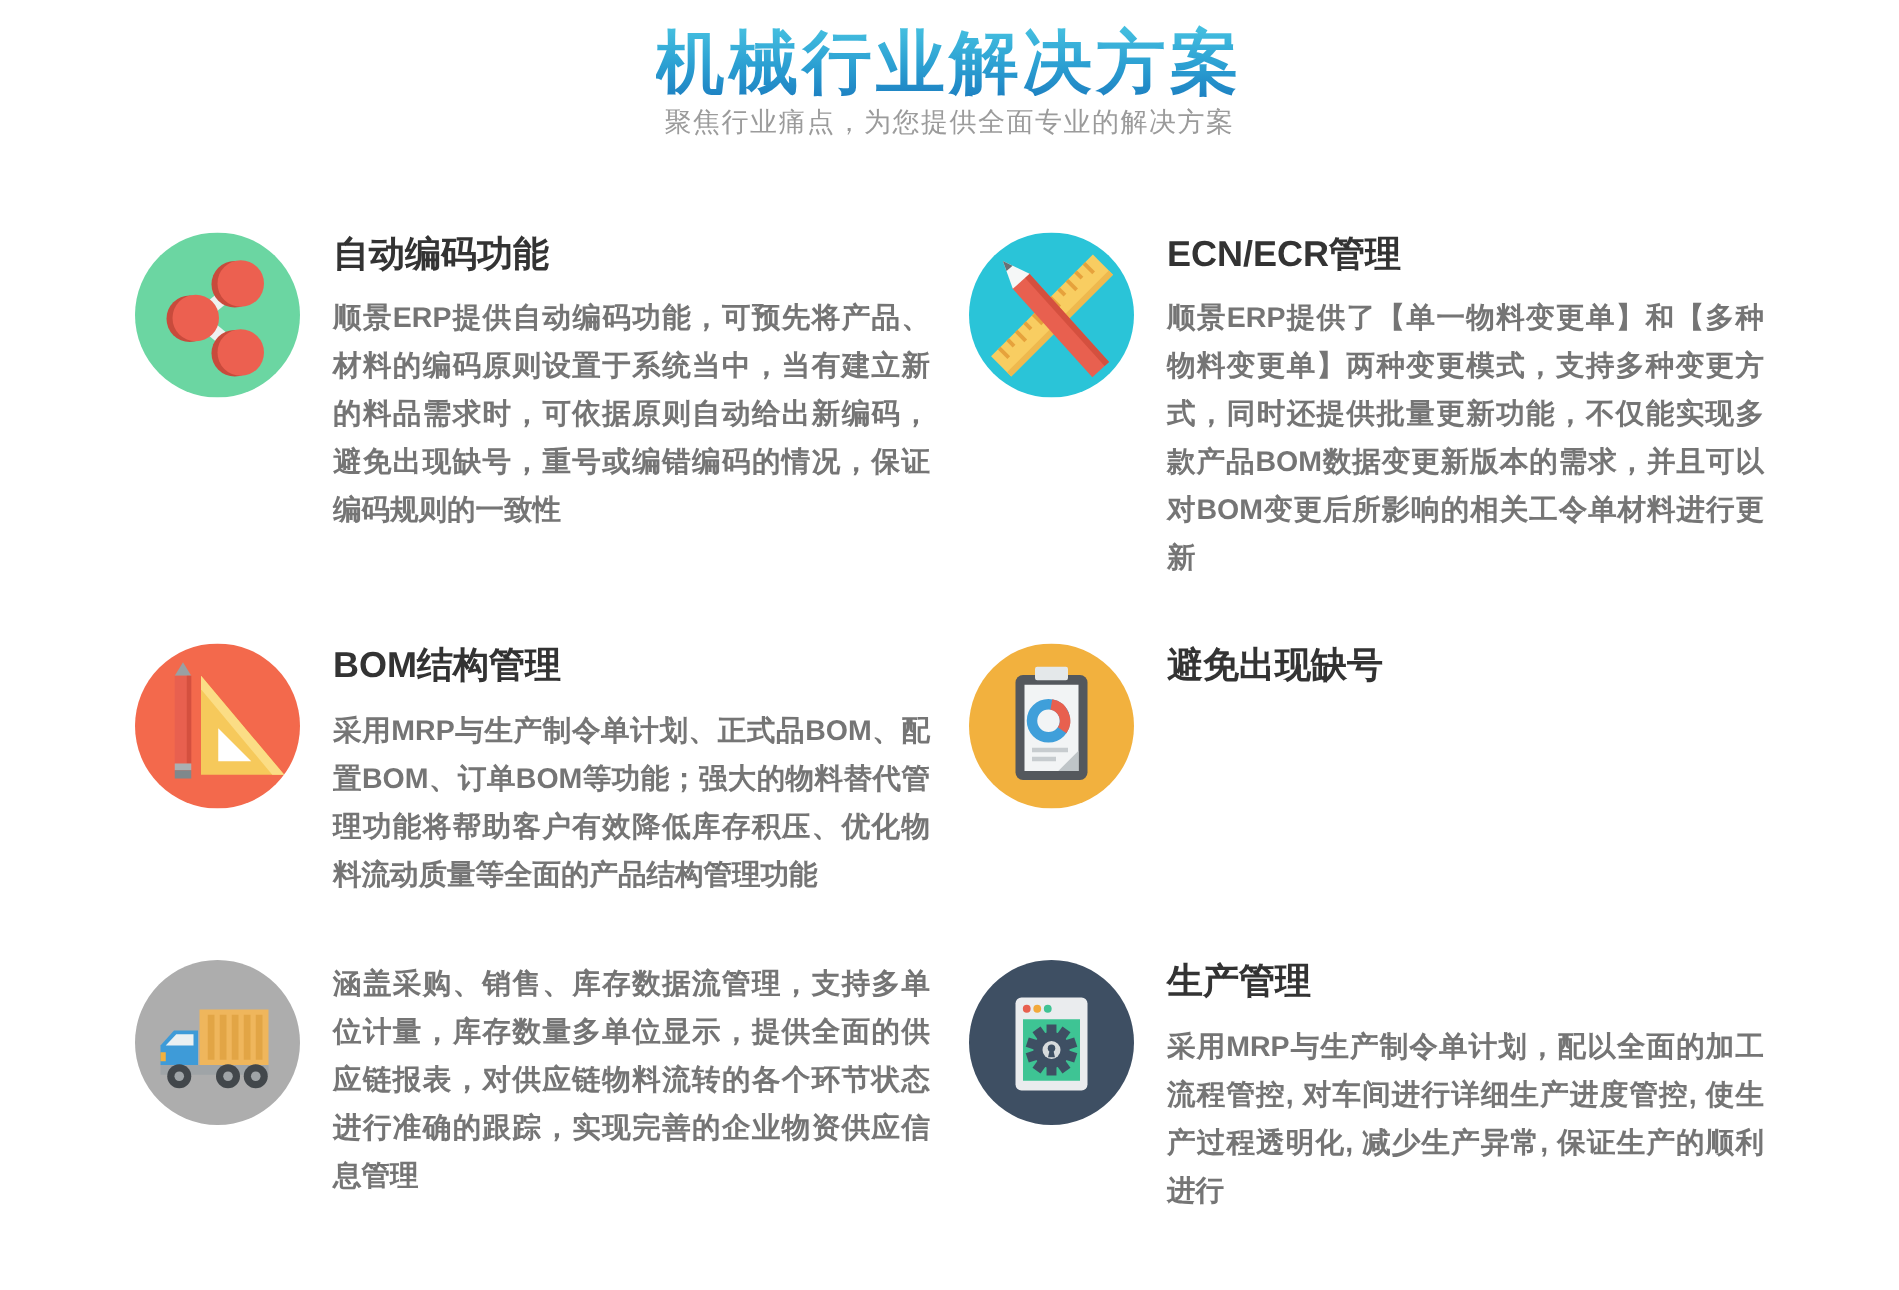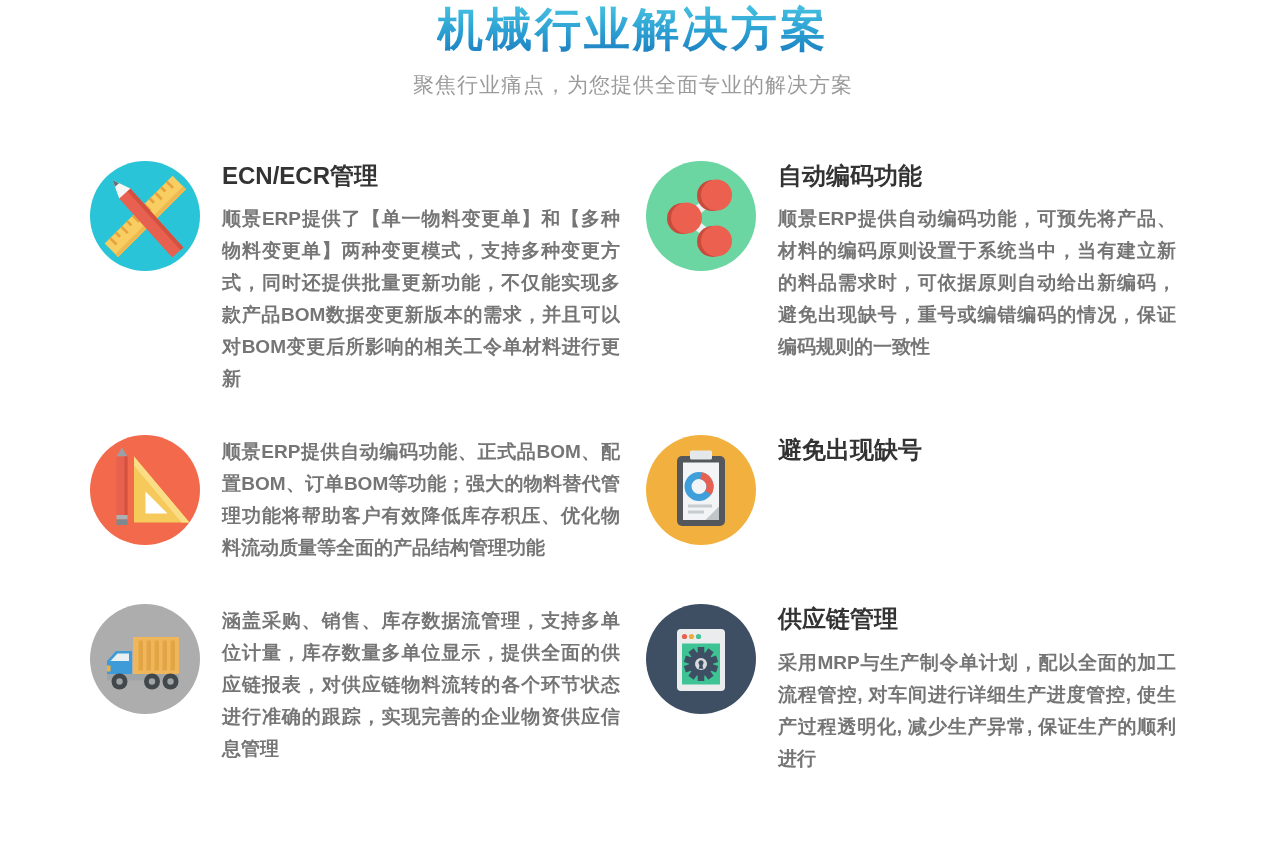--- a/index.html
+++ b/index.html
@@ -4,41 +4,41 @@
 <style>
   * { margin: 0; padding: 0; box-sizing: border-box; }
   html, body {
     width: 1266px;
     background: #ffffff;
     font-family: "Liberation Sans", sans-serif;
     overflow-x: hidden;
   }
   body { height: 860px; }
 
-  .header { text-align: center; padding-top: 4px; }
+  .header { text-align: center; padding-top: 16px; }
   .page-title {
     font-size: 46px;
     font-weight: 700;
     letter-spacing: 3px;
     color: #2a9fd0;
     line-height: 1.1;
   }
   @supports ((-webkit-background-clip: text) or (background-clip: text)) {
     .page-title {
       background: linear-gradient(180deg, #47c2e1 0%, #2b9fd2 55%, #1c7ec0 100%);
       -webkit-background-clip: text;
       background-clip: text;
       -webkit-text-fill-color: transparent;
       color: transparent;
       display: inline-block;
     }
   }
   .page-subtitle {
-    margin-top: 16px;
-    font-size: 21px;
+    margin-top: 2px;
+    font-size: 18px;
     color: #9b9b9b;
     letter-spacing: 1px;
   }
 
   .features {
     width: 1086px;
     margin: 62px auto 0;
     display: grid;
     grid-template-columns: 1fr 1fr;
     column-gap: 26px;
@@ -69,20 +69,40 @@
 </style>
 </head>
 <body>
 
 <div class="header">
   <h1 class="page-title">机械行业解决方案</h1>
   <div class="page-subtitle">聚焦行业痛点，为您提供全面专业的解决方案</div>
 </div>
 
 <div class="features">
+
+  <div class="feature">
+    <div class="icon-wrap">
+      <svg width="110" height="110" viewBox="0 0 110 110">
+        <circle cx="55" cy="55" r="55" fill="#6bd6a2"></circle>
+        <line x1="42" y1="57" x2="70" y2="34" stroke="#eef1f1" stroke-width="9"></line>
+        <line x1="42" y1="57" x2="70" y2="80" stroke="#eef1f1" stroke-width="9"></line>
+        <circle cx="36.5" cy="57.5" r="15.5" fill="#c84b3c"></circle>
+        <circle cx="40.5" cy="57" r="15.5" fill="#ec6050"></circle>
+        <circle cx="66.5" cy="34.5" r="15.5" fill="#c84b3c"></circle>
+        <circle cx="70.5" cy="34" r="15.5" fill="#ec6050"></circle>
+        <circle cx="66.5" cy="80.5" r="15.5" fill="#c84b3c"></circle>
+        <circle cx="70.5" cy="80" r="15.5" fill="#ec6050"></circle>
+      </svg>
+    </div>
+    <div class="feature-text">
+      <div class="feature-title">自动编码功能</div>
+      <div class="feature-desc">顺景ERP提供自动编码功能，可预先将产品、材料的编码原则设置于系统当中，当有建立新的料品需求时，可依据原则自动给出新编码，避免出现缺号，重号或编错编码的情况，保证编码规则的一致性</div>
+    </div>
+  </div>
 
   <div class="feature">
     <div class="icon-wrap">
       <svg width="110" height="110" viewBox="0 0 110 110">
         <circle cx="55" cy="55" r="55" fill="#2ac4d8"></circle>
         <g transform="rotate(45 55 55)">
           <rect x="46" y="7" width="19" height="96" fill="#f8cd61"></rect>
           <rect x="61" y="7" width="4" height="96" fill="#eeb94e"></rect>
           <rect x="46" y="14" width="9" height="2.6" fill="#e6a23c"></rect>
           <rect x="46" y="22" width="6" height="2.6" fill="#e6a23c"></rect>
@@ -106,53 +126,34 @@
     </div>
     <div class="feature-text">
       <div class="feature-title">ECN/ECR管理</div>
       <div class="feature-desc">顺景ERP提供了【单一物料变更单】和【多种物料变更单】两种变更模式，支持多种变更方式，同时还提供批量更新功能，不仅能实现多款产品BOM数据变更新版本的需求，并且可以对BOM变更后所影响的相关工令单材料进行更新</div>
     </div>
   </div>
 
   <div class="feature">
     <div class="icon-wrap">
       <svg width="110" height="110" viewBox="0 0 110 110">
-        <circle cx="55" cy="55" r="55" fill="#6bd6a2"></circle>
-        <line x1="42" y1="57" x2="70" y2="34" stroke="#eef1f1" stroke-width="9"></line>
-        <line x1="42" y1="57" x2="70" y2="80" stroke="#eef1f1" stroke-width="9"></line>
-        <circle cx="36.5" cy="57.5" r="15.5" fill="#c84b3c"></circle>
-        <circle cx="40.5" cy="57" r="15.5" fill="#ec6050"></circle>
-        <circle cx="66.5" cy="34.5" r="15.5" fill="#c84b3c"></circle>
-        <circle cx="70.5" cy="34" r="15.5" fill="#ec6050"></circle>
-        <circle cx="66.5" cy="80.5" r="15.5" fill="#c84b3c"></circle>
-        <circle cx="70.5" cy="80" r="15.5" fill="#ec6050"></circle>
-      </svg>
-    </div>
-    <div class="feature-text">
-      <div class="feature-title">自动编码功能</div>
-      <div class="feature-desc">顺景ERP提供自动编码功能，可预先将产品、材料的编码原则设置于系统当中，当有建立新的料品需求时，可依据原则自动给出新编码，避免出现缺号，重号或编错编码的情况，保证编码规则的一致性</div>
-    </div>
-  </div>
-
-  <div class="feature">
-    <div class="icon-wrap">
-      <svg width="110" height="110" viewBox="0 0 110 110">
         <circle cx="55" cy="55" r="55" fill="#f3694c"></circle>
         <polygon points="26.5,21.5 37.5,21.5 32,12.5" fill="#9aa0a3"></polygon>
         <rect x="26.5" y="21.5" width="11" height="58.5" fill="#e8604f"></rect>
         <rect x="34.5" y="21.5" width="3" height="58.5" fill="#d4503f"></rect>
         <rect x="26.5" y="80" width="11" height="4.5" fill="#aab0b3"></rect>
         <rect x="26.5" y="84.5" width="11" height="5.5" fill="#7f888c"></rect>
         <polygon points="44,21.5 44,87.5 99.5,87.5" fill="#f6c95b"></polygon>
         <polygon points="44,21.5 99.5,87.5 91.5,87.5 44,30.5" fill="#fbdd85"></polygon>
         <polygon points="55.5,56.5 55.5,78.5 77.5,78.5" fill="#ffffff"></polygon>
       </svg>
     </div>
     <div class="feature-text">
-      <div class="feature-desc">顺景ERP提供自动编码功能、正式品BOM、配置BOM、订单BOM等功能；强大的物料替代管理功能将帮助客户有效降低库存积压、优化物料流动质量等全面的产品结构管理功能</div>
+      <div class="feature-title">BOM结构管理</div>
+      <div class="feature-desc">采用MRP与生产制令单计划、正式品BOM、配置BOM、订单BOM等功能；强大的物料替代管理功能将帮助客户有效降低库存积压、优化物料流动质量等全面的产品结构管理功能</div>
     </div>
   </div>
 
   <div class="feature">
     <div class="icon-wrap">
       <svg width="110" height="110" viewBox="0 0 110 110">
         <circle cx="55" cy="55" r="55" fill="#f2b13e"></circle>
         <rect x="31" y="21" width="48" height="70" rx="5" fill="#54585d"></rect>
         <rect x="44" y="15.5" width="22" height="9" rx="1.5" fill="#e4e8ea"></rect>
         <rect x="37" y="27.5" width="36" height="57.5" fill="#f2f4f5"></rect>
@@ -218,18 +219,18 @@
             <rect x="-3.3" y="-17" width="6.6" height="9" transform="rotate(324)"></rect>
             <circle r="12"></circle>
           </g>
           <circle r="6" fill="#d7dbdd"></circle>
           <circle cy="-1.2" r="2.5" fill="#3e4f63"></circle>
           <polygon points="-2.3,4.8 2.3,4.8 1.1,-0.5 -1.1,-0.5" fill="#3e4f63"></polygon>
         </g>
       </svg>
     </div>
     <div class="feature-text">
-      <div class="feature-title">供应链管理</div>
+      <div class="feature-title">生产管理</div>
       <div class="feature-desc">采用MRP与生产制令单计划，配以全面的加工流程管控, 对车间进行详细生产进度管控, 使生产过程透明化, 减少生产异常, 保证生产的顺利进行</div>
     </div>
   </div>
 
 </div>
 
 </body></html>

